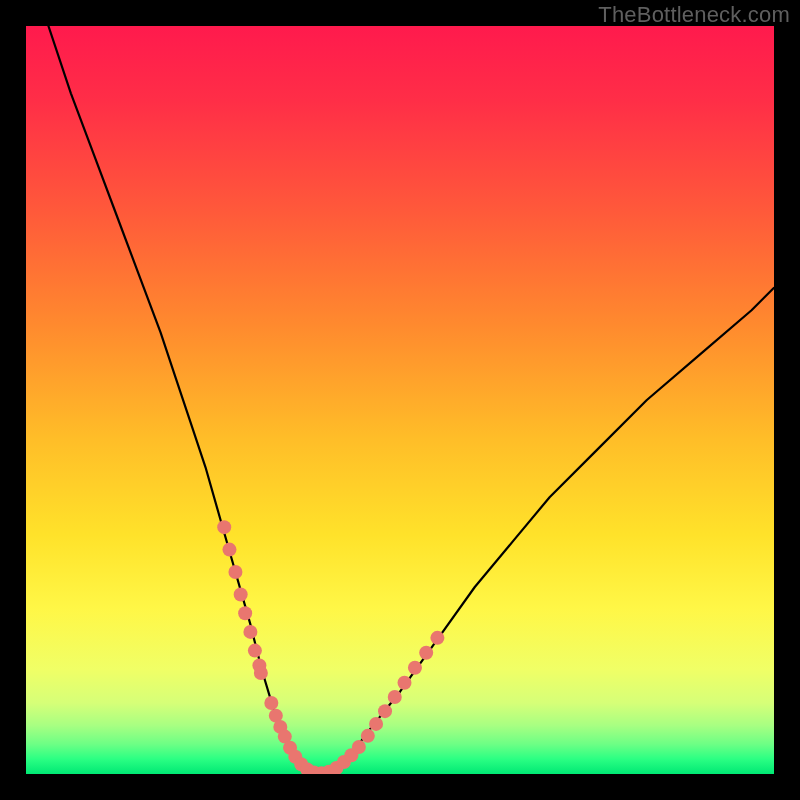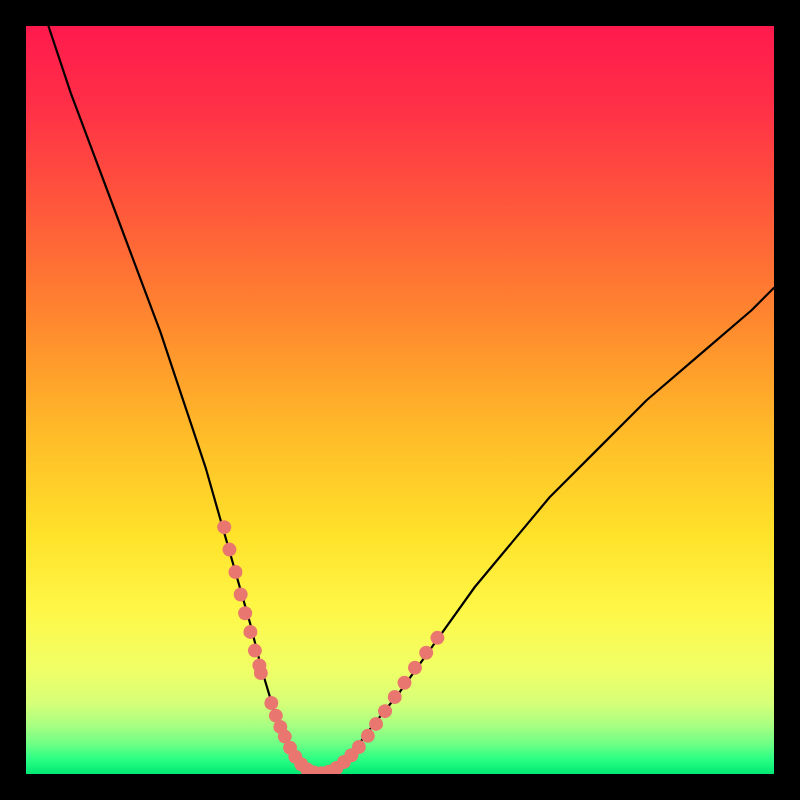--- a/index.html
+++ b/index.html
@@ -101,13 +101,14 @@
           <circle cx="350.06" cy="697.88" r="7" fill="#e9766f"></circle>
           <circle cx="359.04" cy="685.17" r="7" fill="#e9766f"></circle>
           <circle cx="368.76" cy="670.96" r="7" fill="#e9766f"></circle>
           <circle cx="378.49" cy="656.74" r="7" fill="#e9766f"></circle>
           <circle cx="388.96" cy="641.78" r="7" fill="#e9766f"></circle>
           <circle cx="400.18" cy="626.82" r="7" fill="#e9766f"></circle>
           <circle cx="411.40" cy="611.86" r="7" fill="#e9766f"></circle>
         </g>
     </svg>
   </div>
+  <div class="attribution">TheBottleneck.com</div>
 </div>
 
 </body></html>

